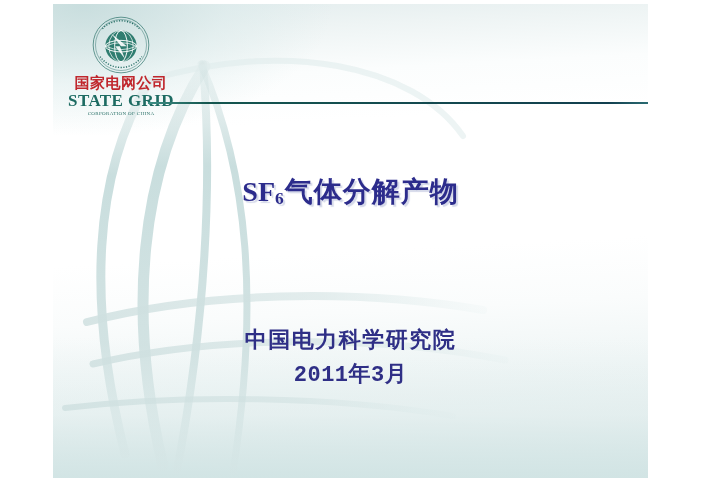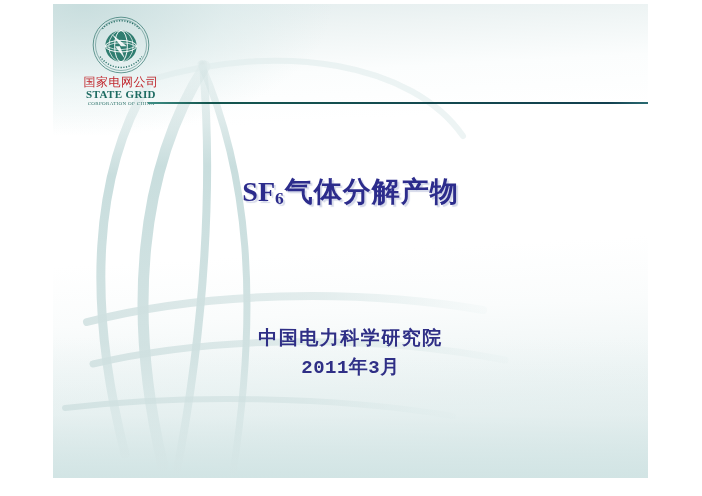--- a/index.html
+++ b/index.html
@@ -81,30 +81,30 @@
     text-align: center;
   }
   .logo-emblem {
     width: 58px;
     height: 58px;
     margin: 0 auto 2px auto;
     display: block;
   }
   .logo-cn {
     font-family: "DejaVu Sans", sans-serif;
-    font-size: 12px;
-    font-weight: normal;
+    font-size: 15px;
+    font-weight: bold;
     color: #c0272d;
     letter-spacing: 0.5px;
     line-height: 1.05;
     white-space: nowrap;
   }
   .logo-en {
     font-family: "Liberation Serif", serif;
-    font-size: 11px;
+    font-size: 17px;
     font-weight: bold;
     color: #1d6b62;
     letter-spacing: 0.4px;
     line-height: 1.05;
     white-space: nowrap;
   }
   .logo-sub {
     font-family: "Liberation Serif", serif;
     font-size: 5px;
     color: #2a7068;
@@ -157,21 +157,21 @@
   
   .subtitle-zone {
     position: absolute;
     left: 0;
     top: 318px;
     width: 595px;
     text-align: center;
   }
   .sub-line {
     font-family: "DejaVu Serif", serif;
-    font-size: 19px;
+    font-size: 22px;
     font-weight: bold;
     color: #2f2f86;
     line-height: 1.62;
     letter-spacing: 1.5px;
     white-space: nowrap;
   }
   .sub-line.date {
     font-family: Liberation Mono, monospace;
     letter-spacing: 0.5px;
   }

